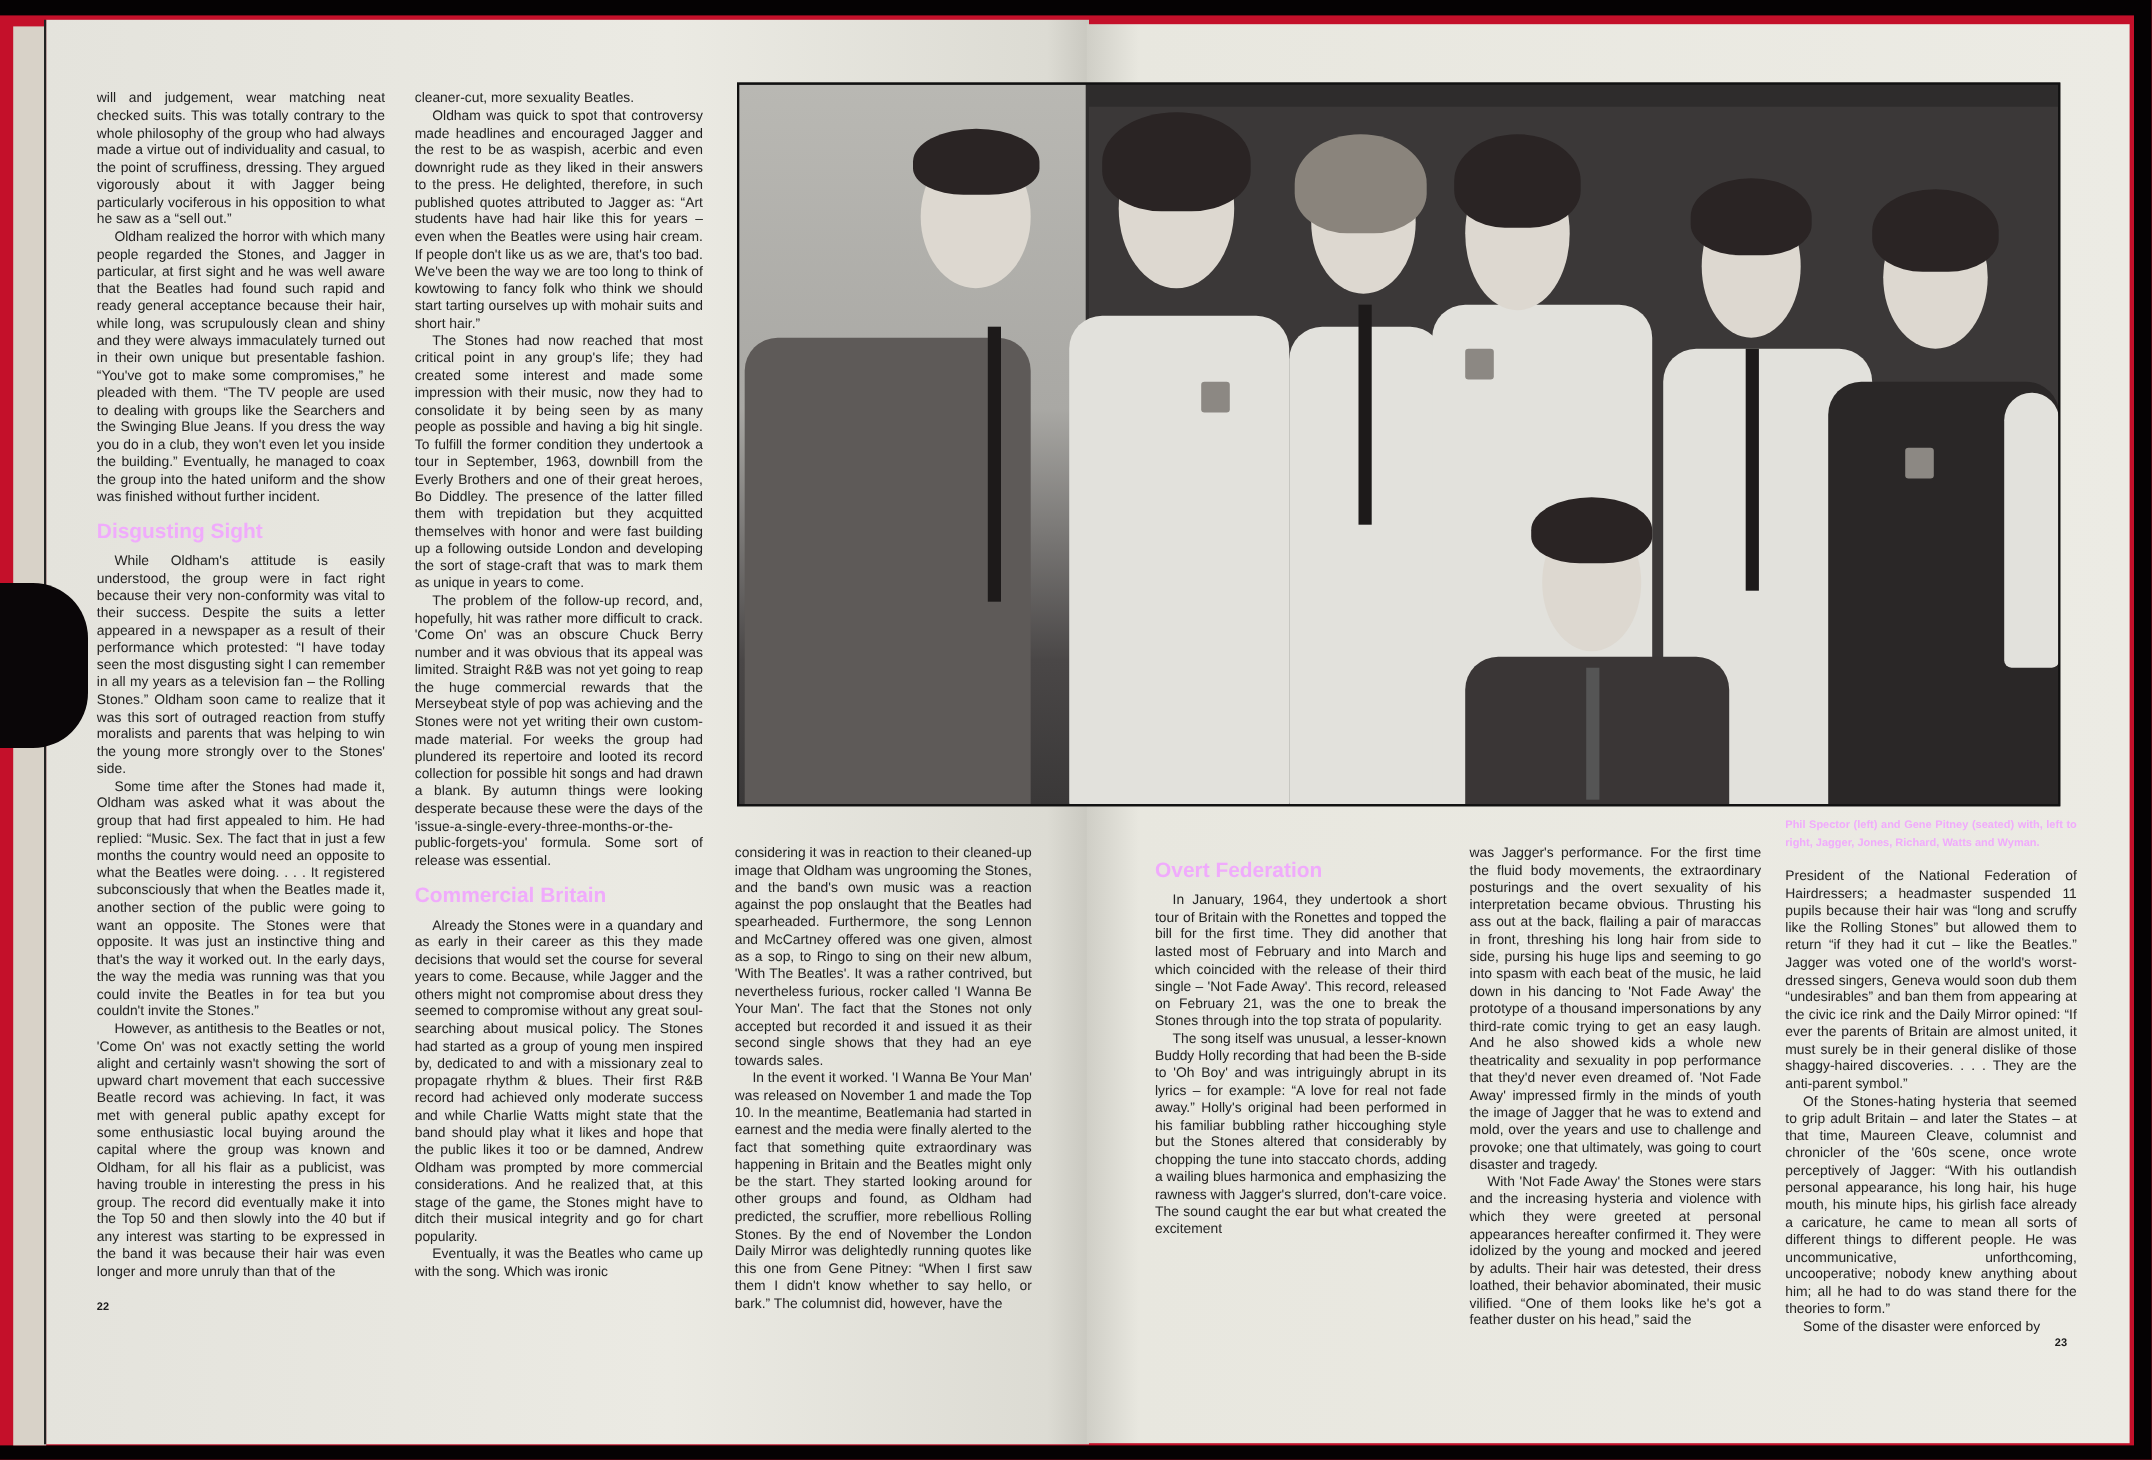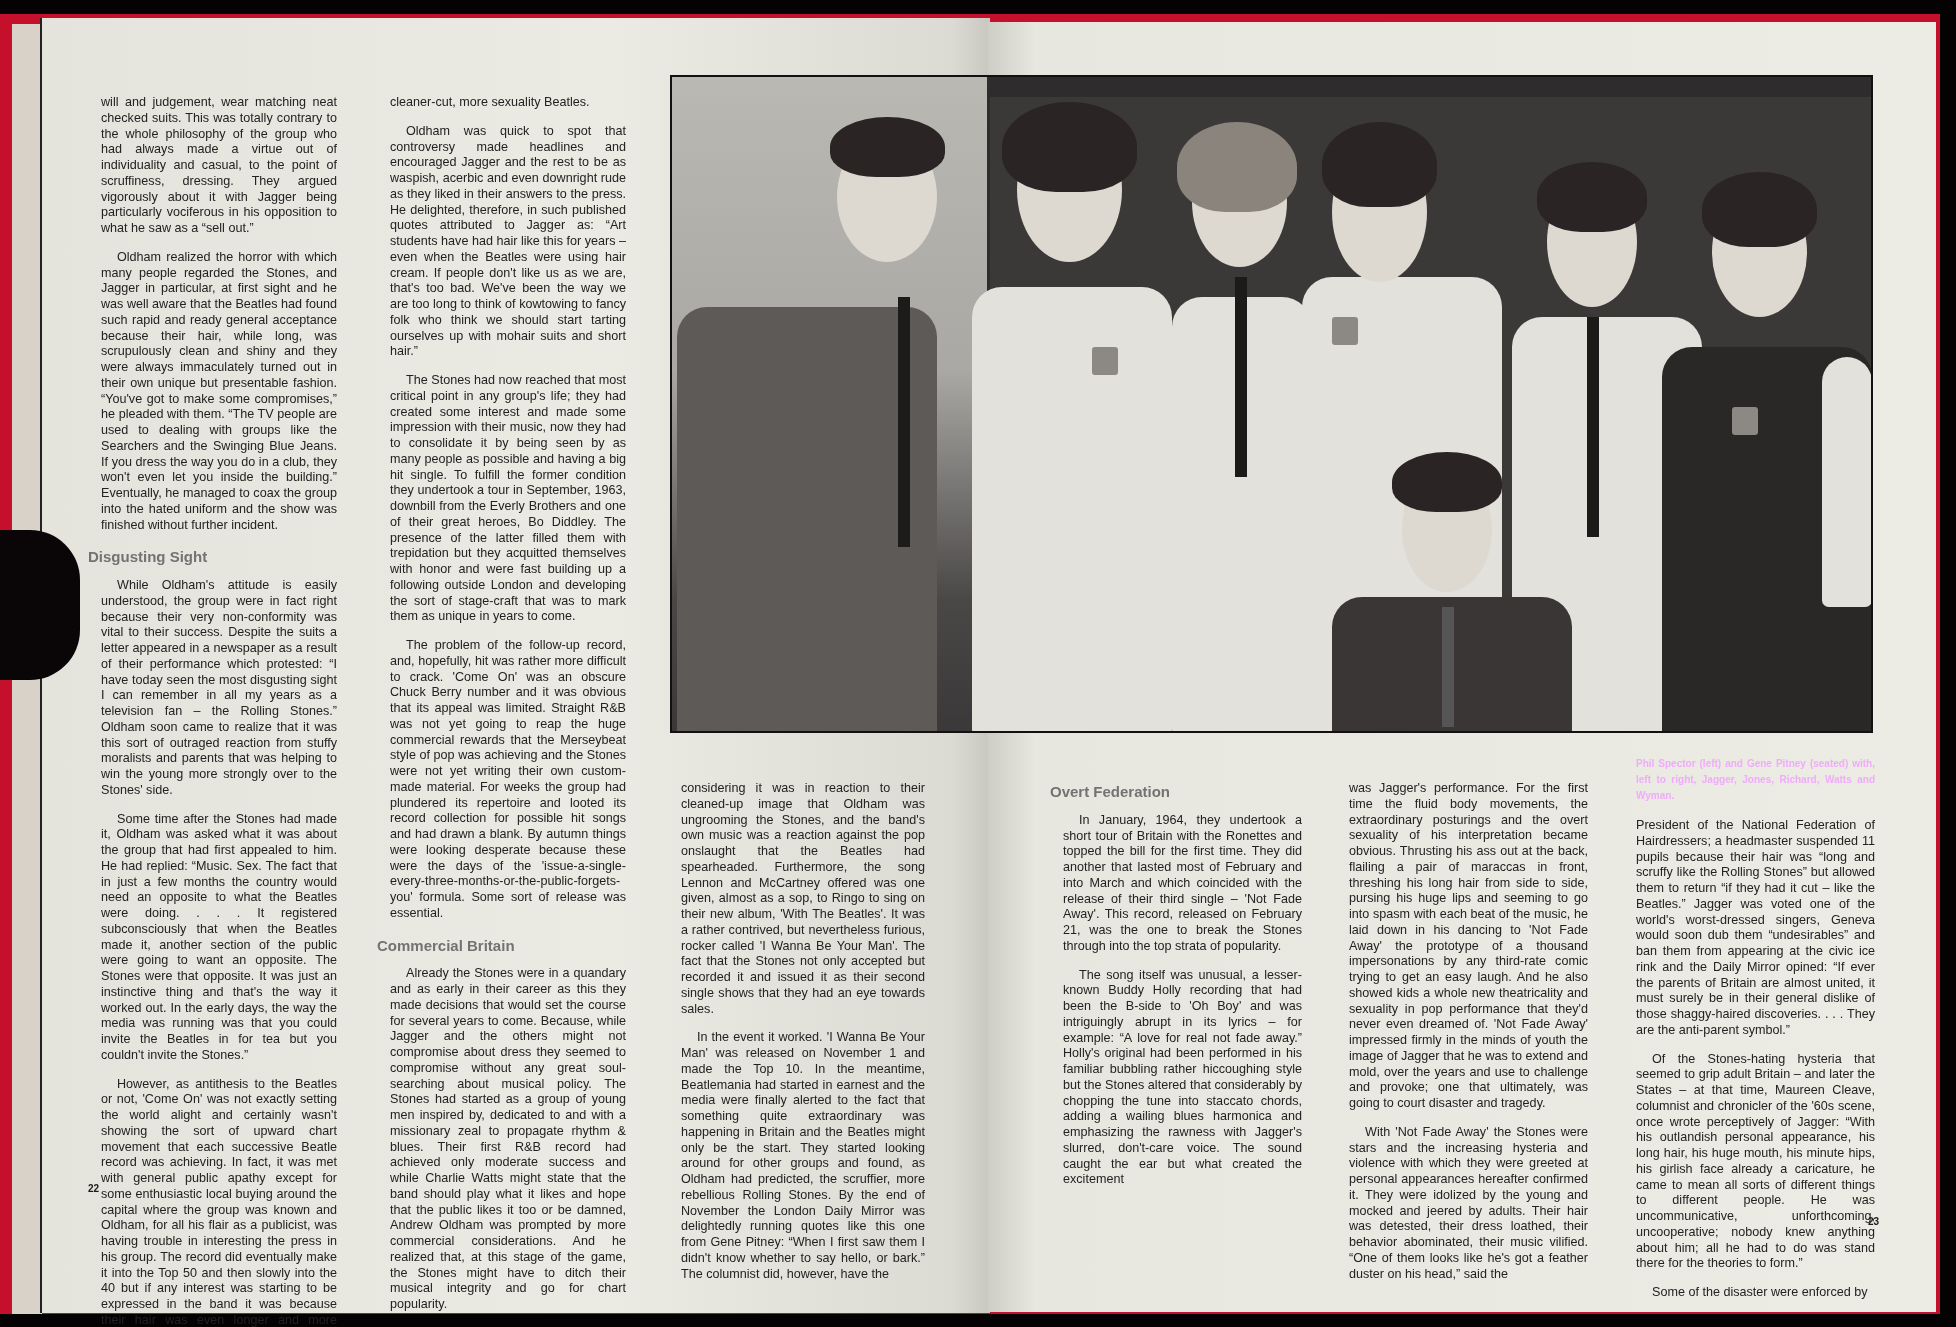--- a/index.html
+++ b/index.html
@@ -4,23 +4,23 @@
 <style>
   html,body{margin:0;padding:0;}
   body{width:1956px;height:1327px;background:#050203;position:relative;overflow:hidden;font-family:"Liberation Sans",sans-serif;}
   .cover{position:absolute;left:0;top:14px;width:1940px;height:1300px;background:#c4102a;}
   .cover-edge{position:absolute;left:12px;top:24px;width:30px;height:1290px;background:#d8d2c8;}
   .page{position:absolute;background:#e9e8e1;}
   .page-left{left:40px;top:18px;width:948px;height:1295px;background:linear-gradient(90deg,#e4e3dc 0%,#ebeae3 60%,#dcdbd3 96%,#c9c8c0 100%);border-left:2px solid #222;}
   .page-right{left:988px;top:22px;width:948px;height:1290px;background:linear-gradient(90deg,#cfcec6 0%,#e8e7df 5%,#ecebe4 100%);}
   .thumb{position:absolute;left:0;top:530px;width:80px;height:150px;background:#0a0608;border-radius:0 50px 50px 0;}
   .col{position:absolute;font-size:12.6px;line-height:15.75px;color:#222;text-align:justify;}
-  .col p{margin:13px;text-indent:16px;}
+  .col p{margin:0;text-indent:16px;}
   .col p.noi{text-indent:0;}
-  .col h3{margin:16px 0 11px 0;font-size:15px;font-weight:bold;color:#737373;text-indent:0;}
+  .col h3{margin:16px 0 11px 0;font-size:19px;font-weight:bold;color:#f0abfc;text-indent:0;}
   .caption{font-weight:bold;font-size:10px;line-height:16px;color:#f0abfc;text-align:justify;margin-bottom:14px !important;text-indent:0 !important;}
   .pagenum{position:absolute;font-weight:bold;font-size:10px;color:#1a1a1a;}
   .photo{position:absolute;left:670px;top:75px;width:1203px;height:658px;border:2px solid #111;box-sizing:border-box;background:#2e2c2c;overflow:hidden;}
   .photo-left{position:absolute;left:0;top:0;width:315px;height:100%;background:linear-gradient(180deg,#b9b8b3 0%,#a9a8a4 45%,#4a4747 80%,#3a3838 100%);}
   .photo-right{position:absolute;left:318px;top:20px;right:0;bottom:0;background:#3b3838;}
   .shirt{position:absolute;background:#e2e1dc;border-radius:30px 30px 8px 8px;}
   .head{position:absolute;background:#ddd8d0;border-radius:50%;}
   .hair{position:absolute;background:#2a2424;border-radius:50% 50% 40% 40%;}
   .tie{position:absolute;background:#1d1a1a;width:12px;}
   .jacket{position:absolute;background:#555050;border-radius:30px 30px 0 0;}

